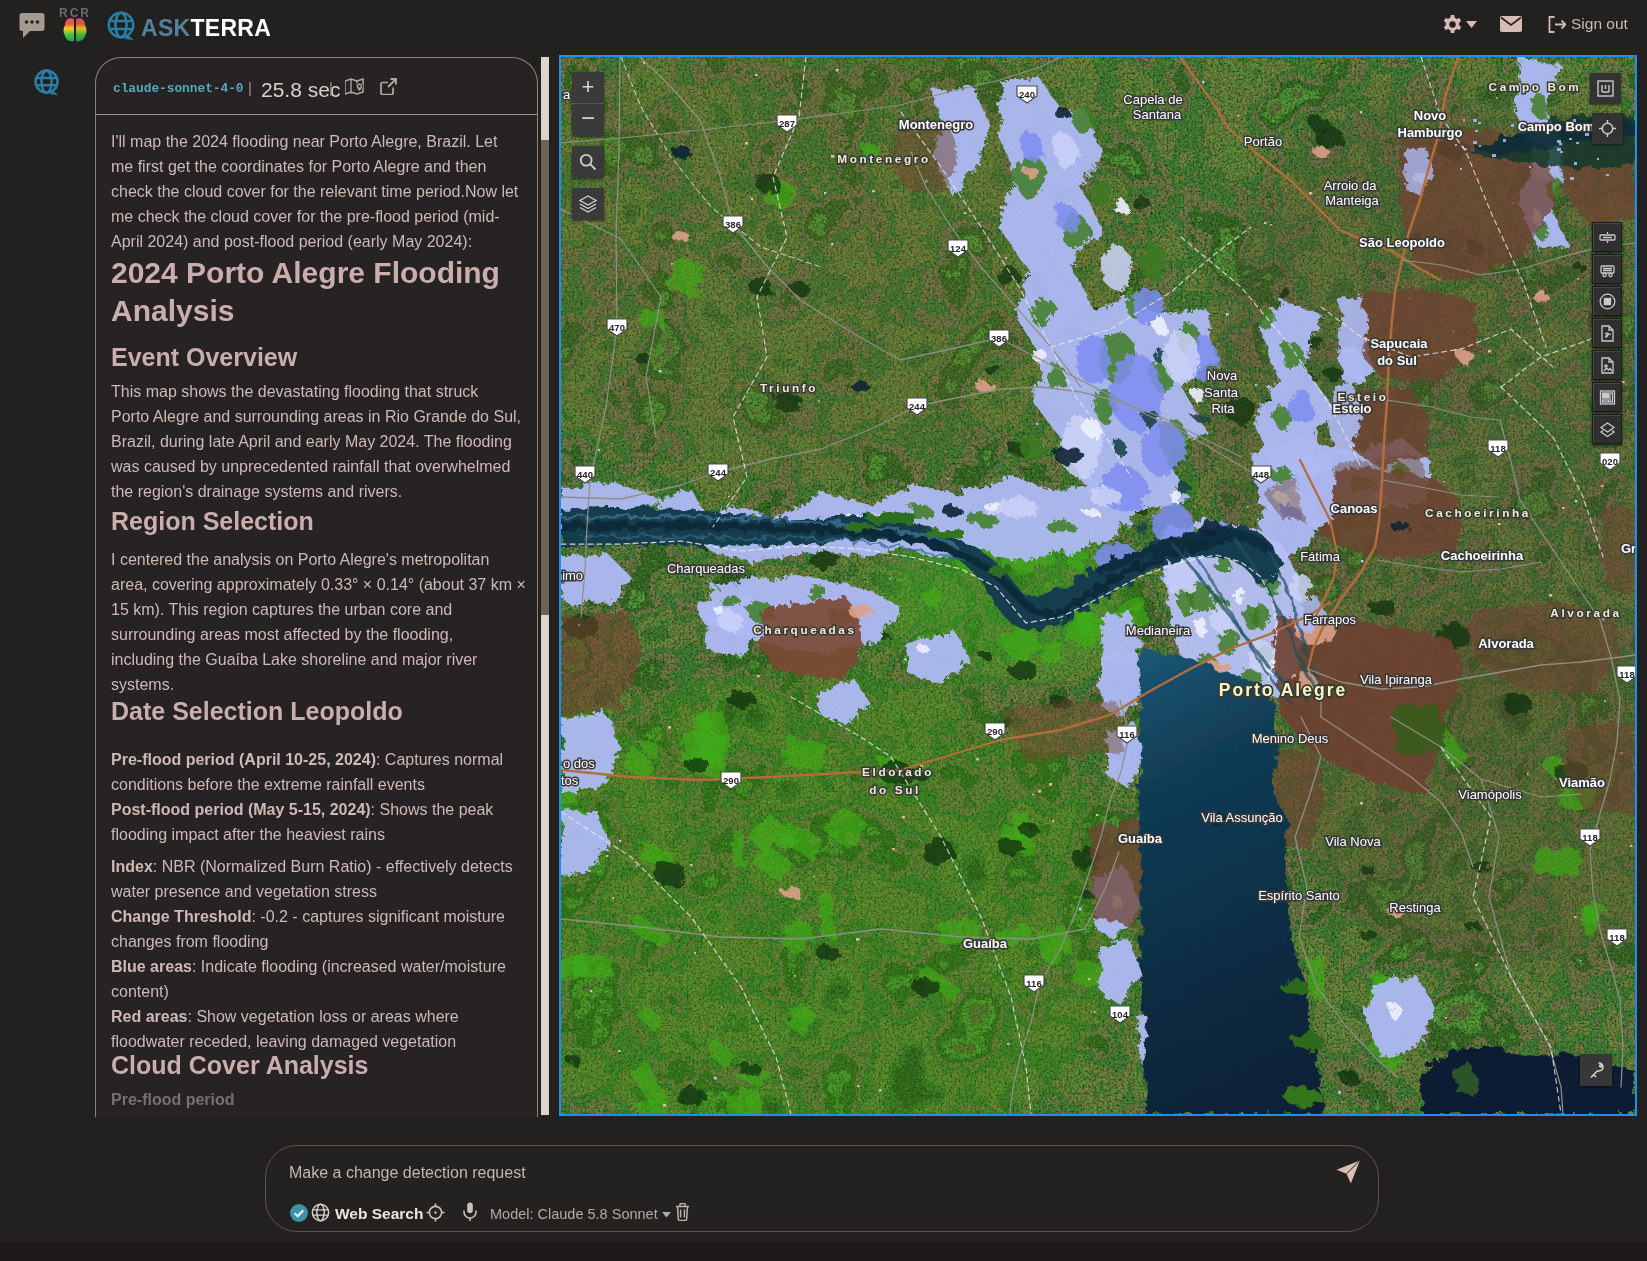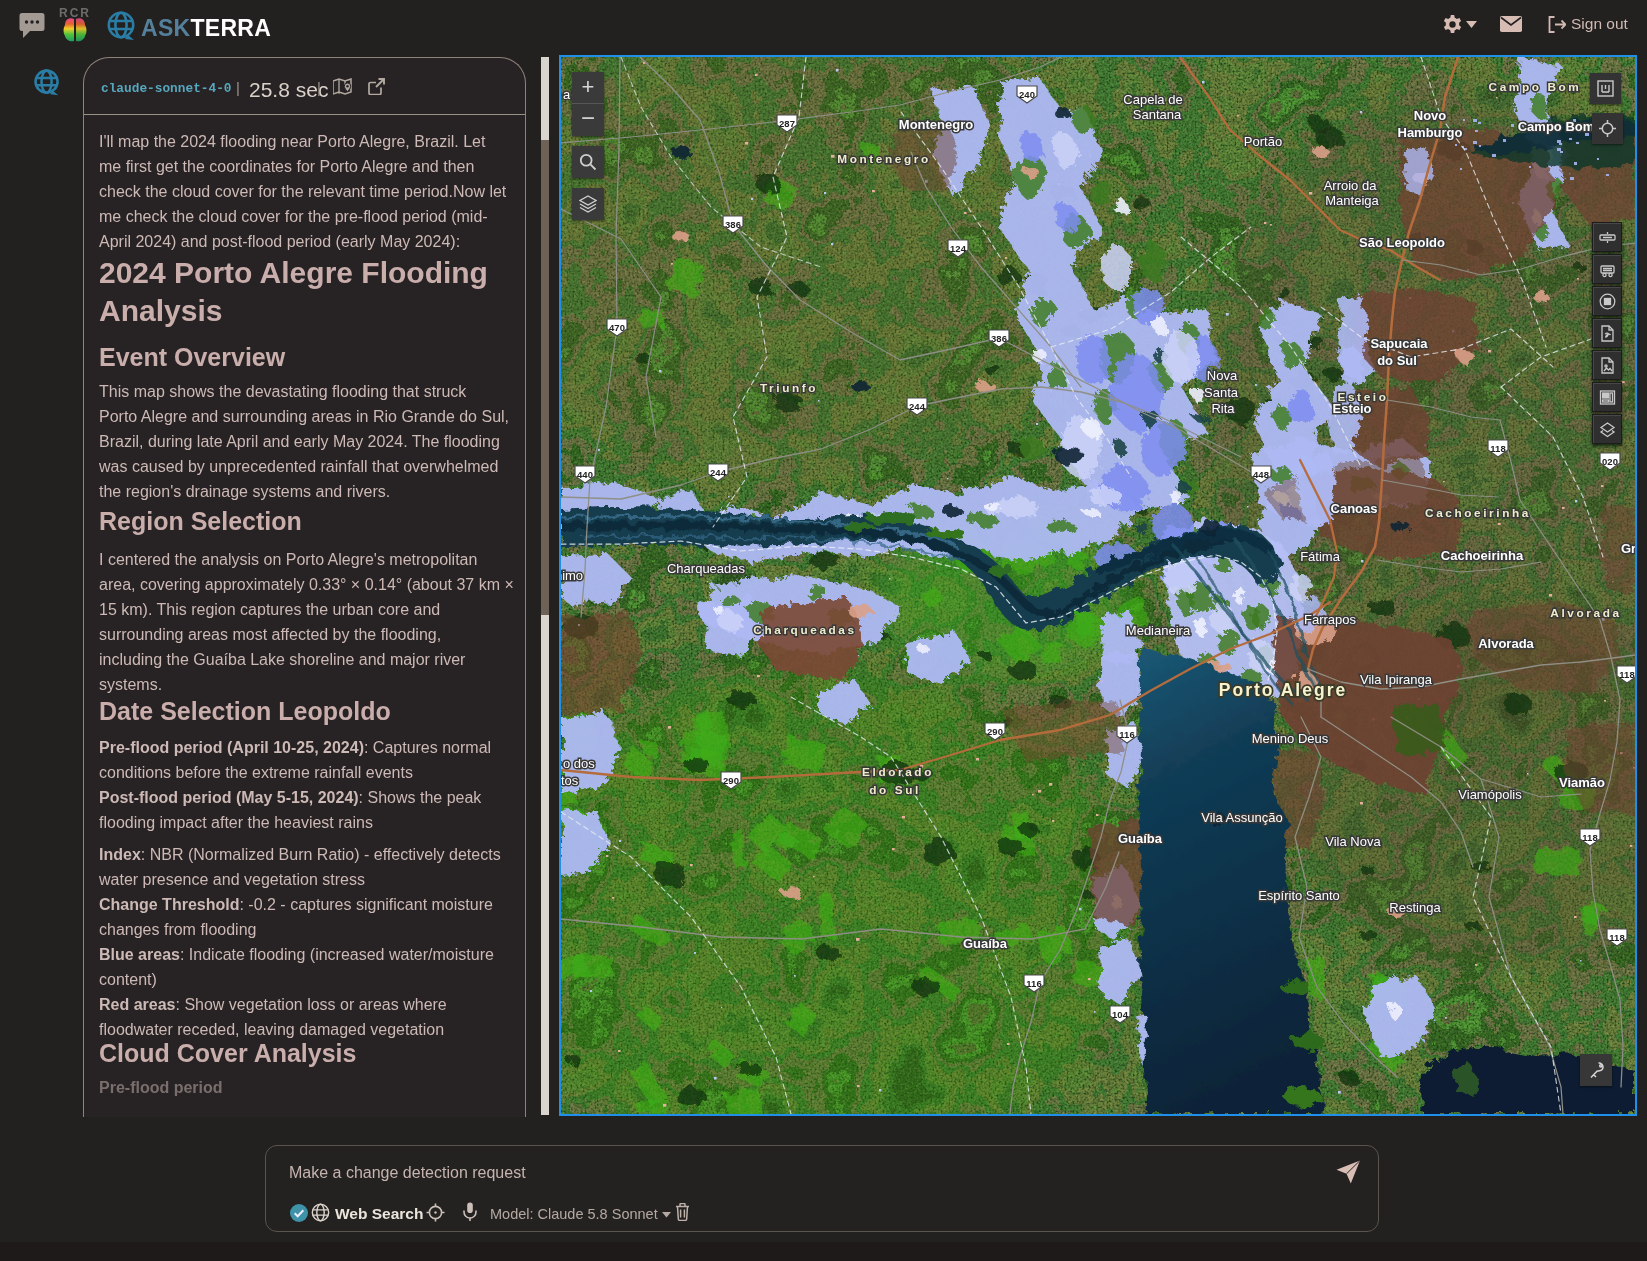--- a/index.html
+++ b/index.html
@@ -2,39 +2,39 @@
 <html><head>
 <meta charset="utf-8">
 <style>
   * { margin:0; padding:0; box-sizing:border-box; }
   html,body { width:1647px; height:1261px; background:#232020; overflow:hidden;
     font-family:"Liberation Sans", sans-serif; }
   .abs { position:absolute; }
   
   #topbar { position:absolute; left:0; top:0; width:1647px; height:55px; background:#232020; }
   
-  #panel { position:absolute; left:83px; top:57px; width:443px; height:1060px;
+  #panel { position:absolute; left:95px; top:57px; width:443px; height:1060px;
     background:#272324; border:1px solid #8d8379; border-radius:26px 26px 0 0; border-bottom:none; }
   #panelhead { position:absolute; left:0; top:0; width:100%; height:57px;
     border-bottom:1px solid #9a9188; }
   #panelbody { position:absolute; left:15px; top:71px; width:417px; height:987px; overflow:hidden;
     color:#cdb9b5; font-size:16px; line-height:25px; }
   #panelbody h1 { color:#c9aeac; font-size:30px; line-height:38px; font-weight:bold; margin:0; }
   #panelbody h2 { color:#c9aeac; font-size:25px; line-height:31px; font-weight:bold; margin:0; }
   #panelbody p { margin:0; }
   #panelbody b { font-weight:bold; }
   
   #sbar { position:absolute; left:541px; top:57px; width:8px; height:1058px; background:#d9d5ce; }
   #sthumb { position:absolute; left:0; top:83px; width:8px; height:475px; background:#6e6156; }
   
   #map { position:absolute; left:559px; top:55px; width:1078px; height:1061px;
     border:2px solid #1f8fe9; background:#3d6a22; }
   
   #inputbox { position:absolute; left:265px; top:1145px; width:1114px; height:87px;
-    border:1px solid #5a544e; border-radius:12px; background:#242121; }
+    border:1px solid #5a544e; border-radius:32px; background:#242121; }
 </style>
 </head>
 <body>
 <div id="topbar">
 
   <svg class="abs" style="left:19px;top:12px" width="26" height="27" viewBox="0 0 26 27">
     <path d="M3 1 h20 a2.5 2.5 0 0 1 2.5 2.5 v13 a2.5 2.5 0 0 1 -2.5 2.5 h-12 l-7 7 v-7 h-1 a2.5 2.5 0 0 1 -2.5 -2.5 v-13 A2.5 2.5 0 0 1 3 1 z" fill="#a39a94"></path>
     <circle cx="7.5" cy="10" r="1.7" fill="#232020"></circle>
     <circle cx="13" cy="10" r="1.7" fill="#232020"></circle>
     <circle cx="18.5" cy="10" r="1.7" fill="#232020"></circle>
@@ -123,21 +123,21 @@
     was caused by unprecedented rainfall that overwhelmed<br>
     the region's drainage systems and rivers.</p>
     <h2 style="margin-top:2px">Region Selection</h2>
     <p style="margin-top:10px">I centered the analysis on Porto Alegre's metropolitan<br>
     area, covering approximately 0.33° × 0.14° (about 37 km ×<br>
     15 km). This region captures the urban core and<br>
     surrounding areas most affected by the flooding,<br>
     including the Guaíba Lake shoreline and major river<br>
     systems.</p>
     <h2 style="margin-top:-1px">Date Selection Leopoldo</h2>
-    <p style="margin-top:8px"><b>Pre-flood period (April 10-25, 2024)</b>: Captures normal<br>
+    <p style="margin-top:20px"><b>Pre-flood period (April 10-25, 2024)</b>: Captures normal<br>
     conditions before the extreme rainfall events<br>
     <b>Post-flood period (May 5-15, 2024)</b>: Shows the peak<br>
     flooding impact after the heaviest rains</p>
     <p style="margin-top:7px"><b>Index</b>: NBR (Normalized Burn Ratio) - effectively detects<br>
     water presence and vegetation stress<br>
     <b>Change Threshold</b>: -0.2 - captures significant moisture<br>
     changes from flooding<br>
     <b>Blue areas</b>: Indicate flooding (increased water/moisture<br>
     content)<br>
     <b>Red areas</b>: Show vegetation loss or areas where<br>

